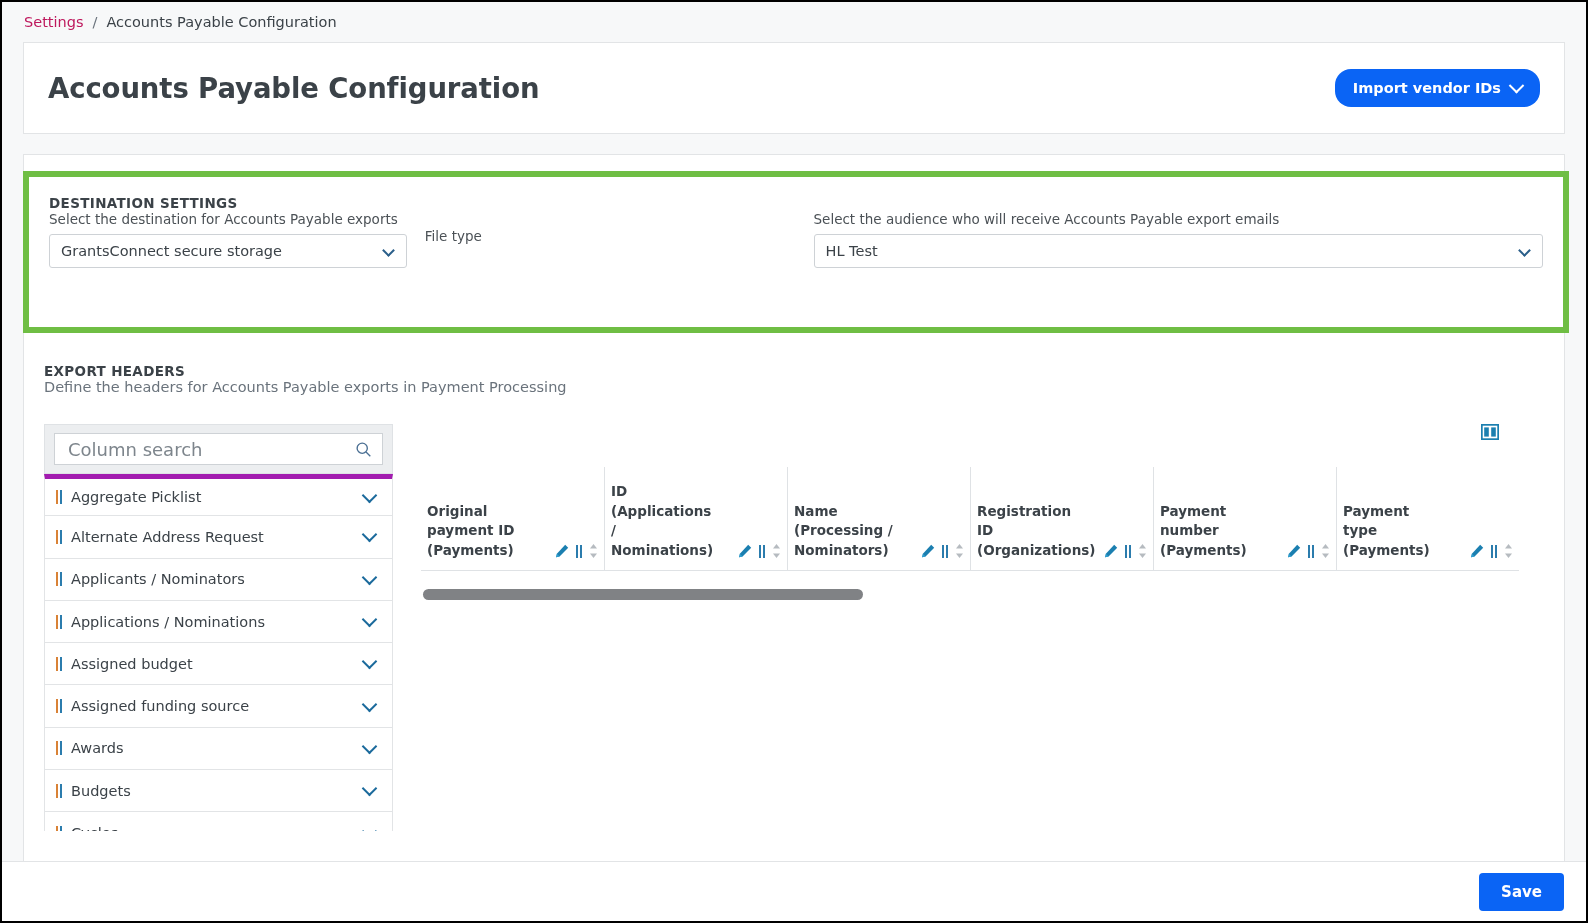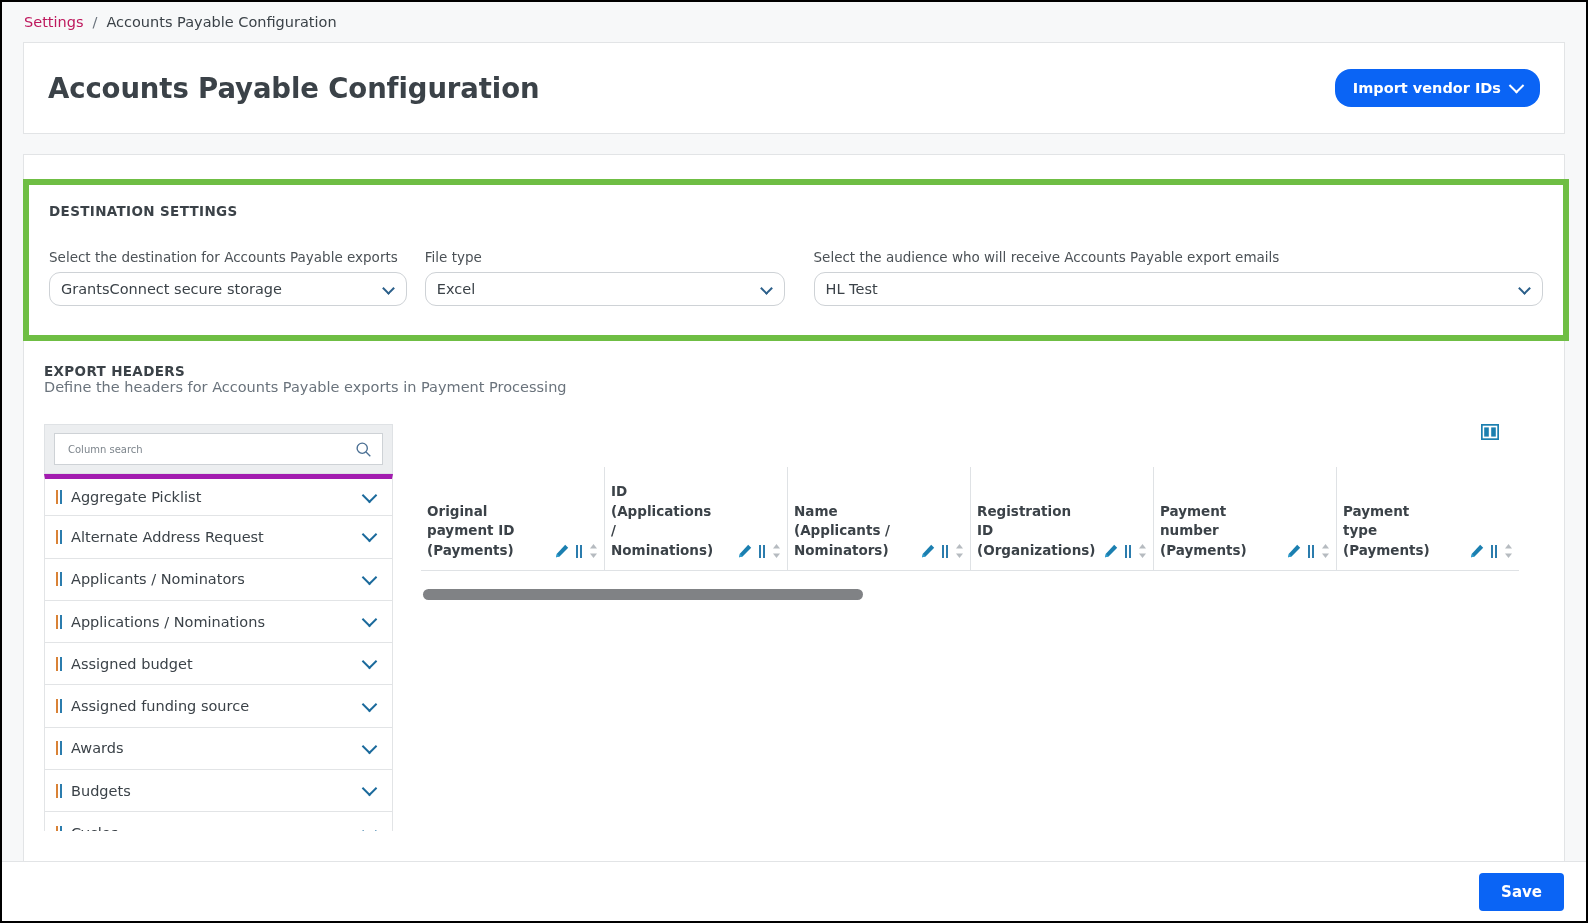--- a/index.html
+++ b/index.html
@@ -88,53 +88,52 @@
     background: #ffffff;
     border: 1px solid #e2e4e6;
     border-bottom: none;
     height: 760px;
   }
 
   
   .dest-box {
     position: absolute;
     left: -1px;
-    top: 24px;
+    top: 16px;
     width: 1546px;
     height: 162px;
     border: 6px solid #6fbe44;
     background: #ffffff;
     padding: 18px 20px 0 20px;
   }
   .section-label {
     font-size: 13.5px;
     color: #3b4248;
     letter-spacing: 0.35px;
     font-weight: 600;
   }
   .field-row {
     display: flex;
-    margin-top: 30px;
     align-items: center;
   }
   .field {
     display: flex;
     flex-direction: column;
   }
   .field-label {
     font-size: 13.5px;
     color: #4b5156;
     margin-bottom: 7px;
     white-space: nowrap;
   }
   .select-box {
     position: relative;
     height: 34px;
     border: 1px solid #ced2d6;
-    border-radius: 11px;
+    border-radius: 3px;
     background: #fff;
     display: flex;
     align-items: center;
     padding: 0 34px 0 11px;
     font-size: 14.5px;
     color: #3b4248;
     cursor: pointer;
     white-space: nowrap;
     overflow: hidden;
   }
@@ -186,21 +185,21 @@
     border: 1px solid #ced2d6;
     height: 32px;
     display: flex;
     align-items: center;
     padding: 0 34px 0 11px;
   }
   .search-box input {
     border: none;
     outline: none;
     width: 100%;
-    font-size: 10px;
+    font-size: 18px;
     color: #3b4248;
     font-family: "DejaVu Sans", "Liberation Sans", sans-serif;
     background: transparent;
   }
   .search-box input::placeholder { color: #7d858c; }
   .mag {
     position: absolute;
     right: 10px; top: 7px;
     width: 17px; height: 17px;
   }
@@ -368,24 +367,20 @@
         <div class="field f-dest">
           <div class="field-label">Select the destination for Accounts Payable exports</div>
           <div class="select-box">
             <span>GrantsConnect secure storage</span>
             <span class="chev-blue"></span>
           </div>
         </div>
 
         <div class="field f-type">
           <div class="field-label">File type</div>
-          <div class="select-box">
-            <span>Excel</span>
-            <span class="chev-blue"></span>
-          </div>
         </div>
 
         <div class="field f-aud">
           <div class="field-label">Select the audience who will receive Accounts Payable export emails</div>
           <div class="select-box">
             <span>HL Test</span>
             <span class="chev-blue"></span>
           </div>
         </div>
 
@@ -523,21 +518,21 @@
                       <i></i>
                       <i></i>
                     </span>
                     <svg class="sorter" viewBox="0 0 9 16">
                       <path d="M4.5 1 L8 5.4 L1 5.4 Z" fill="#b6bbc0"></path>
                       <path d="M4.5 15 L8 10.6 L1 10.6 Z" fill="#b6bbc0"></path>
                     </svg>
                   </div>
                 </div>
                 <div class="th">
-                  <div class="th-text">Name (Applicants / Nominators)</div>
+                  <div class="th-text">Name (Processing / Nominators)</div>
                   <div class="th-icons">
                     <svg class="pencil" viewBox="0 0 14 14">
                       <path d="M10.2 0.8 L13.2 3.8 L4.6 12.4 L1.1 13.2 L1.9 9.7 Z" fill="#1b7fb0"></path>
                       <path d="M1.9 9.7 L4.6 12.4 L1.1 13.2 Z" fill="#2f9fd0"></path>
                     </svg>
                     <span class="grip2">
                       <i></i>
                       <i></i>
                     </span>
                     <svg class="sorter" viewBox="0 0 9 16">

